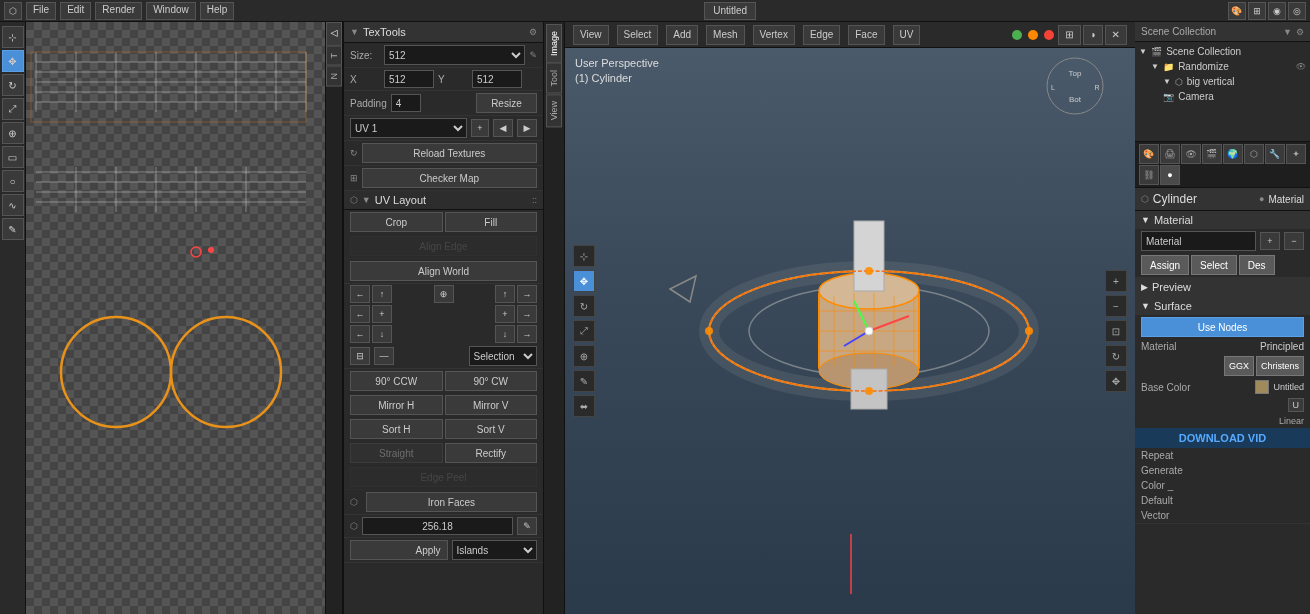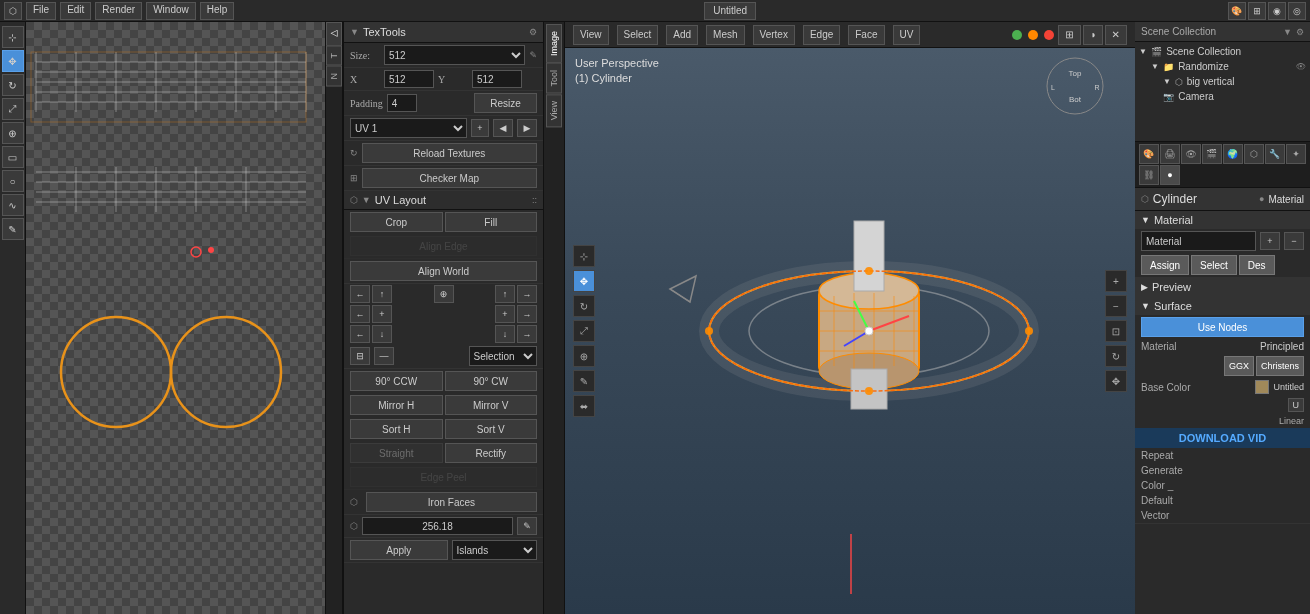--- a/index.html
+++ b/index.html
@@ -140,21 +140,20 @@
       display: flex;
       align-items: center;
       padding: 2px 6px;
       gap: 4px;
       border-bottom: 1px solid #333;
     }
     .panel-label {
       color: #aaa;
       font-size: 10px;
       min-width: 30px;
-      font-family: Liberation Serif, serif;
     }
     .panel-input {
       background: #1a1a1a;
       border: 1px solid #555;
       color: #ccc;
       font-size: 10px;
       padding: 1px 4px;
       width: 50px;
       height: 18px;
     }
@@ -687,21 +686,21 @@
         <button class="panel-btn-full">Iron Faces</button>
       </div>
 
       <div class="panel-row">
         <span style="font-size:9px; color:#888;">⬡</span>
         <input class="num-field" type="text" value="256.18" style="flex: 1 1 0%;">
         <button class="arrow-btn">✎</button>
       </div>
 
       <div class="panel-row">
-        <button class="panel-btn" style="width:60px;">Apply</button>
+        <button class="panel-btn" style="width:60px;text-align:right;">Apply</button>
         <select class="panel-select">
           <option>Islands</option>
           <option>Faces</option>
           <option>Vertices</option>
         </select>
       </div>
     </div>
 
     <div style="background:#222; border-left:1px solid #111; display:flex; flex-direction:column; padding:2px;">
       <div class="side-tab active">Image</div>

